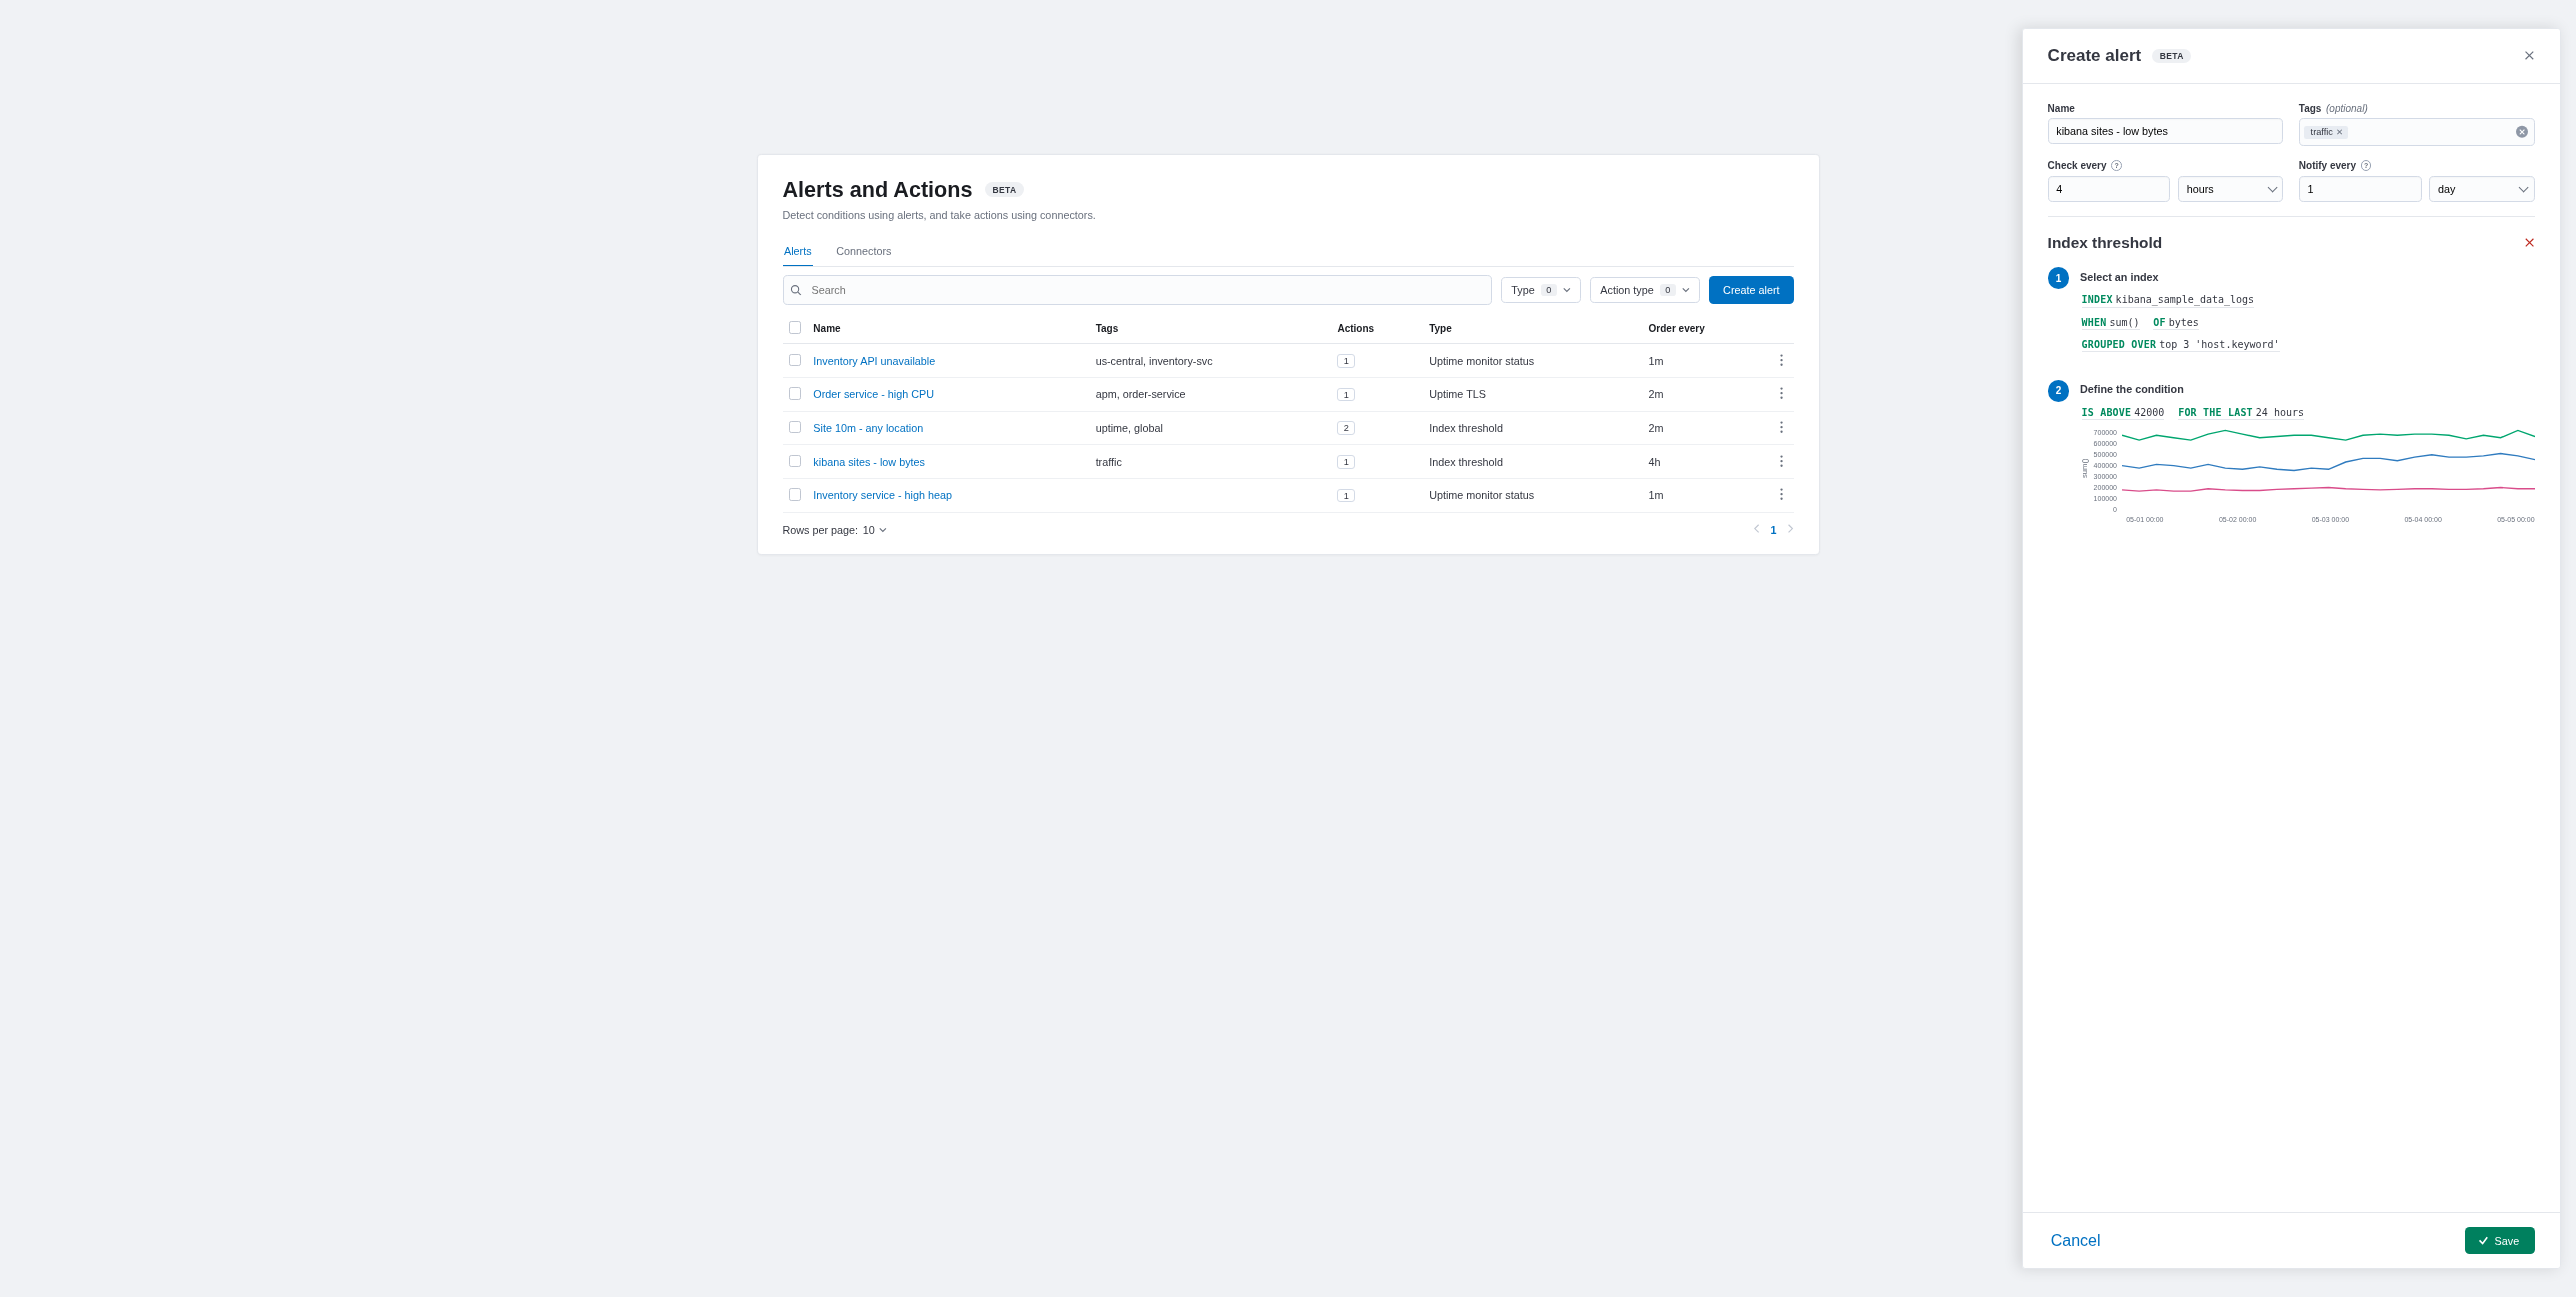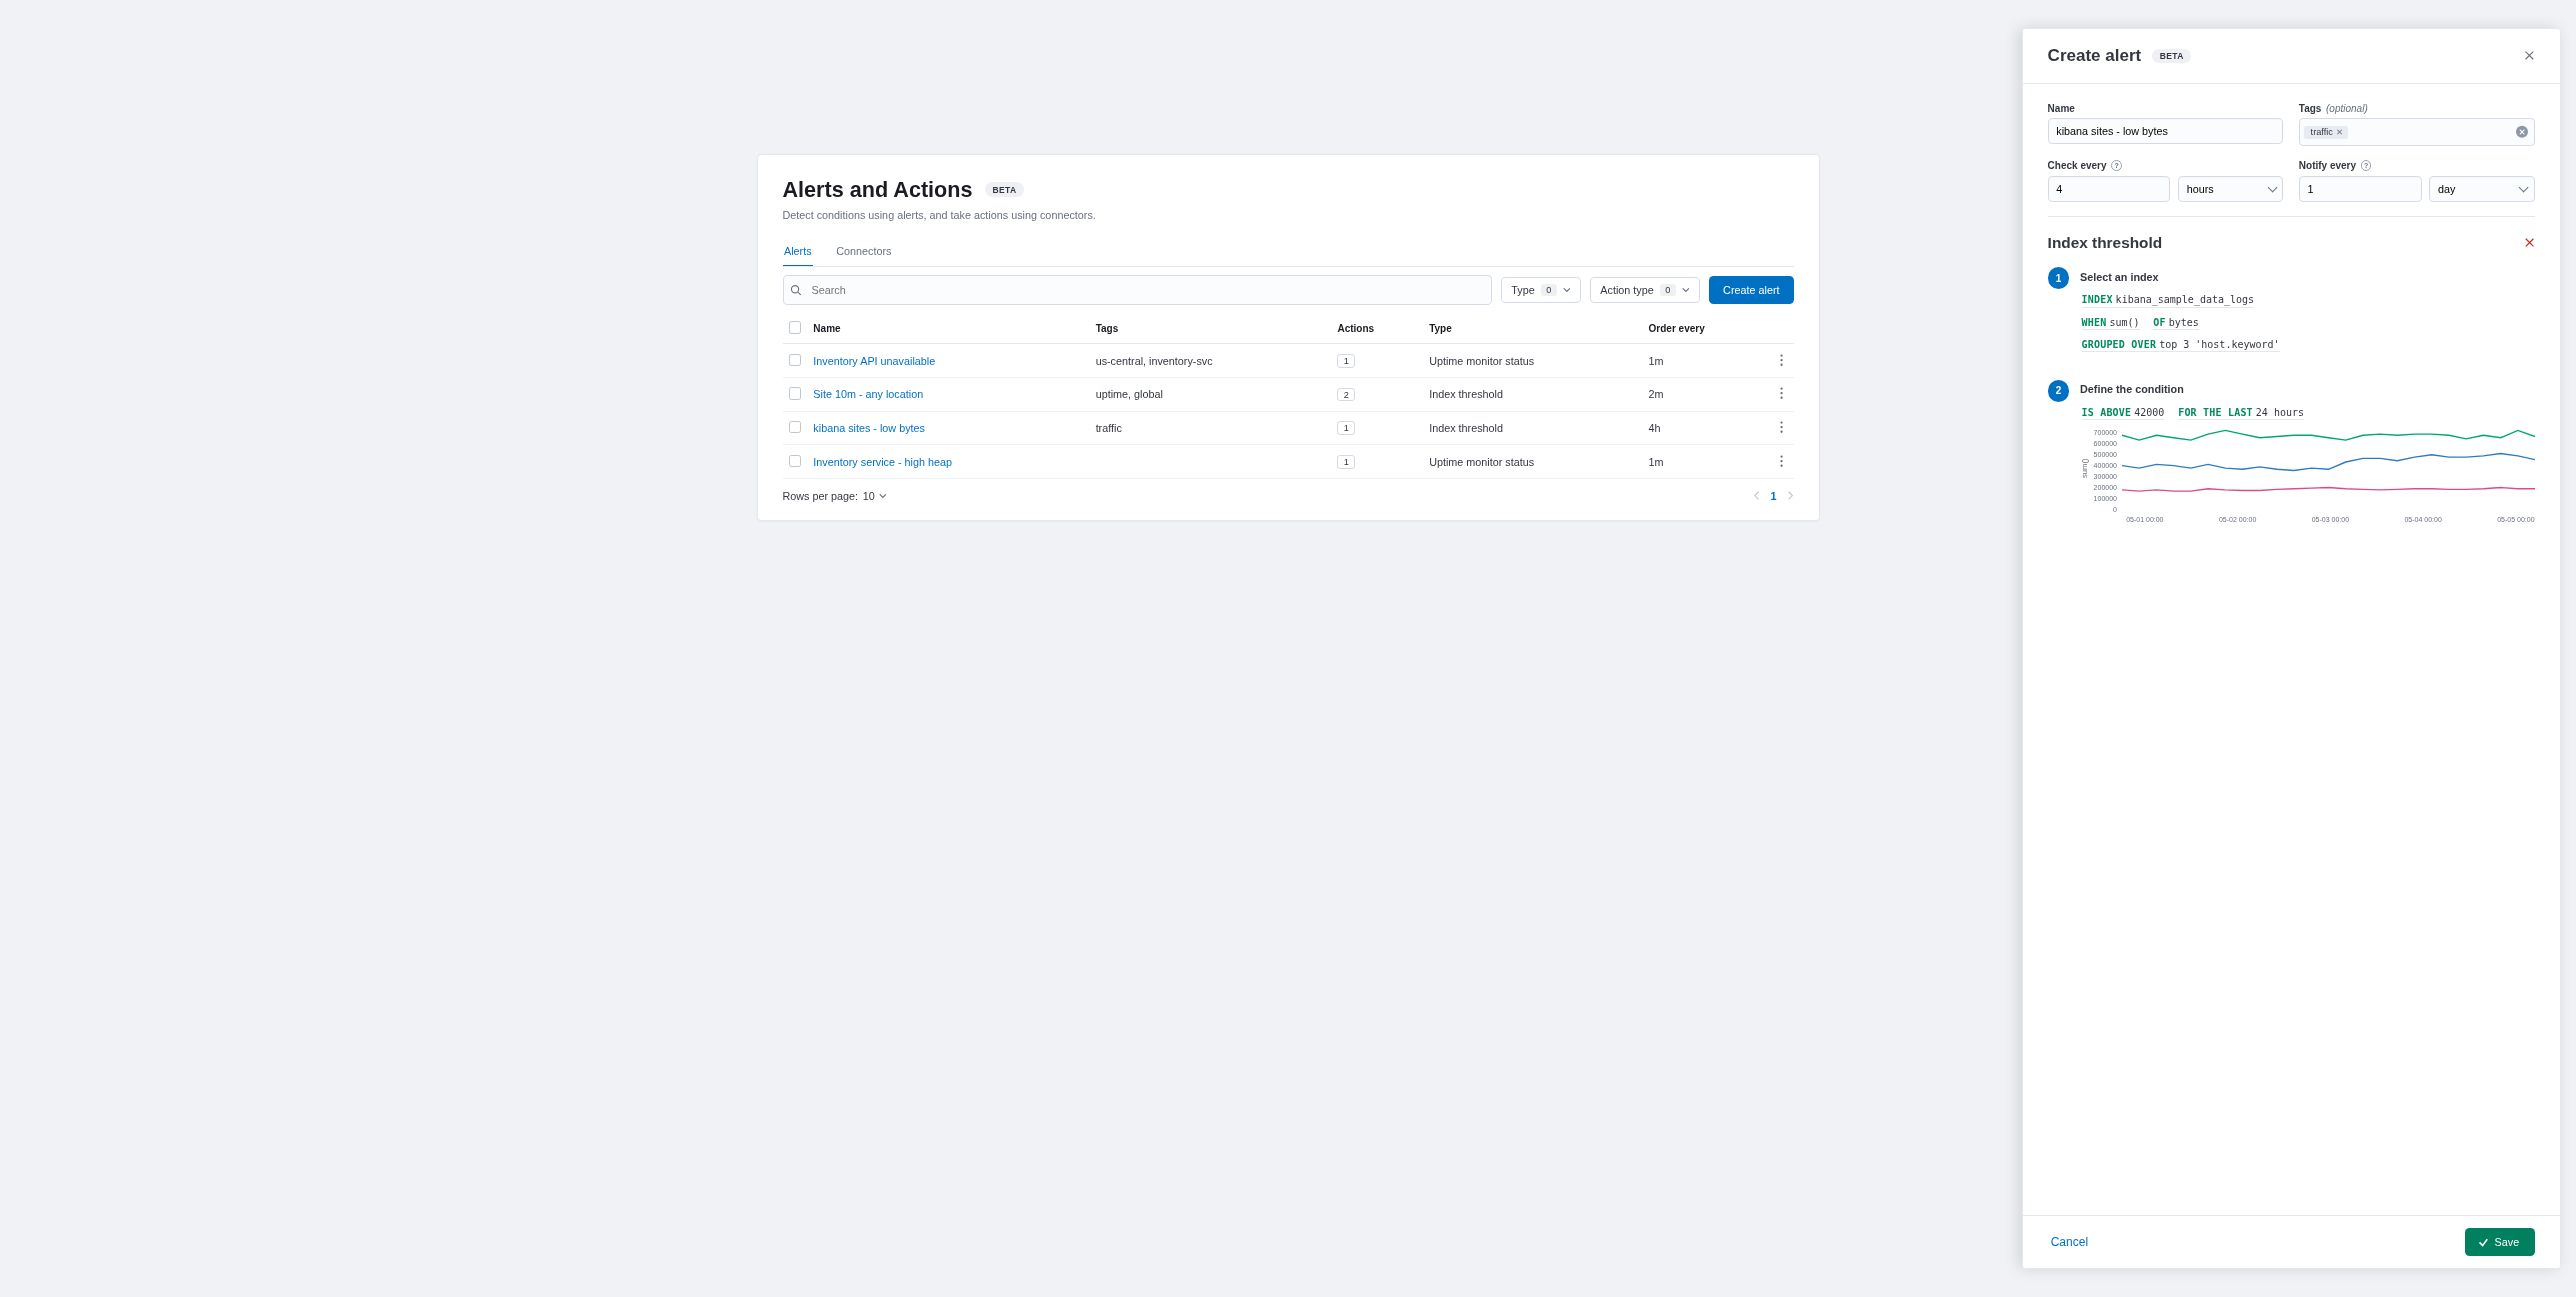--- a/index.html
+++ b/index.html
@@ -133,21 +133,21 @@
   .expr-val { font-family: Menlo, Consolas, monospace; font-size: 10px; color: #343741; }
 
   
   .chart-wrap { display: flex; gap: 4.6px; margin-top: 7.7px; }
   .chart-yaxis-label { writing-mode: vertical-rl; transform: rotate(180deg); font-size: 7.7px; color: #69707d; text-align: center; padding-top: 15.4px;}
   .chart-yticks { display: flex; flex-direction: column; justify-content: space-between; font-size: 7px; color: #69707d; text-align: right; height: 85px; padding-top: 1.5px; }
   .chart-plot { flex: 1; }
   .chart-svg { width: 100%; height: 85px; display: block; }
   .chart-xticks { display: flex; justify-content: space-between; font-size: 7px; color: #69707d; margin-top: 3.1px; padding-left: 4.6px; }
 
-  .btn-cancel { background: none; border: none; color: #0071c2; font-size: 12px; cursor: pointer; padding: 6.2px 3.1px; }
+  .btn-cancel { background: none; border: none; color: #0071c2; font-size: 16px; cursor: pointer; padding: 6.2px 3.1px; }
   .btn-save { background: #00805e; color: #fff; border: none; padding: 7.7px 15.4px 7.7px 12.3px; border-radius: 4.6px; font-size: 10.8px; cursor: pointer; font-weight: 500; display: inline-flex; align-items: center; gap: 6.2px; }
   .help-icon { width: 10.8px; height: 10.8px; border: 0.8px solid #98a2b3; border-radius: 50%; display: inline-flex; align-items:center; justify-content:center; font-size: 7px; color: #69707d; cursor: help; }
 </style>
 </head>
 <body>
 
 <div class="app">
 
   <div class="page-wrap">
     <div class="card">
@@ -201,20 +201,33 @@
           </tr>
         </thead>
         <tbody id="alerts-tbody">
             <tr>
               <td><span class="chk"></span></td>
               <td><span class="link">Inventory API unavailable</span></td>
               <td>us-central, inventory-svc</td>
               <td><span class="num-badge">1</span></td>
               <td>Uptime monitor status</td>
               <td>1m</td>
+              <td><span class="row-menu"><svg width="3.1" height="12.3" viewBox="0 0 4 16">
+                    <circle cx="2" cy="2" r="1.5" fill="#69707d"></circle>
+                    <circle cx="2" cy="8" r="1.5" fill="#69707d"></circle>
+                    <circle cx="2" cy="14" r="1.5" fill="#69707d"></circle>
+                  </svg></span></td>
+            </tr>
+            <tr>
+              <td><span class="chk"></span></td>
+              <td><span class="link">Order service - high CPU</span></td>
+              <td>apm, order-service</td>
+              <td><span class="num-badge">1</span></td>
+              <td>Uptime TLS</td>
+              <td>2m</td>
               <td><span class="row-menu"><svg width="3.1" height="12.3" viewBox="0 0 4 16">
                     <circle cx="2" cy="2" r="1.5" fill="#69707d"></circle>
                     <circle cx="2" cy="8" r="1.5" fill="#69707d"></circle>
                     <circle cx="2" cy="14" r="1.5" fill="#69707d"></circle>
                   </svg></span></td>
             </tr>
             <tr>
               <td><span class="chk"></span></td>
               <td><span class="link">Site 10m - any location</span></td>
               <td>uptime, global</td>

